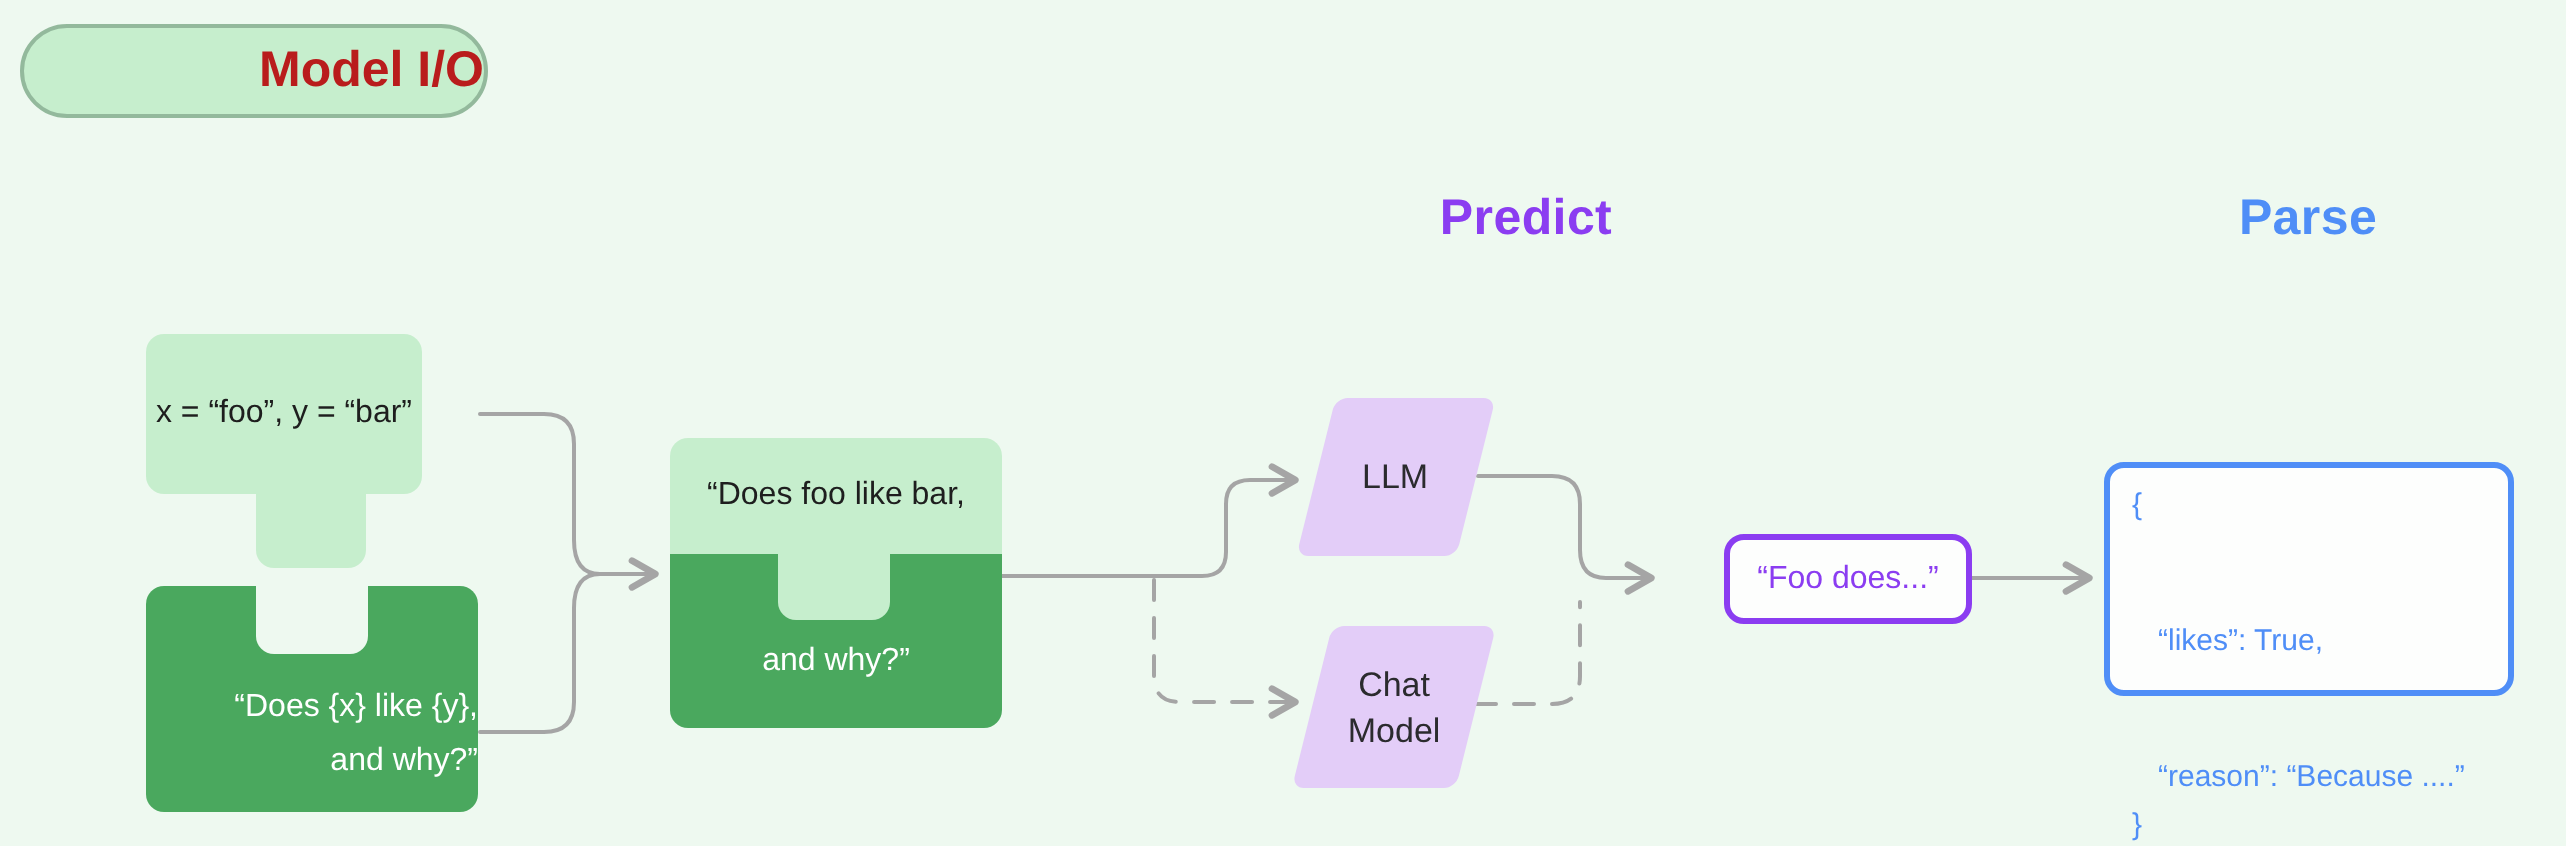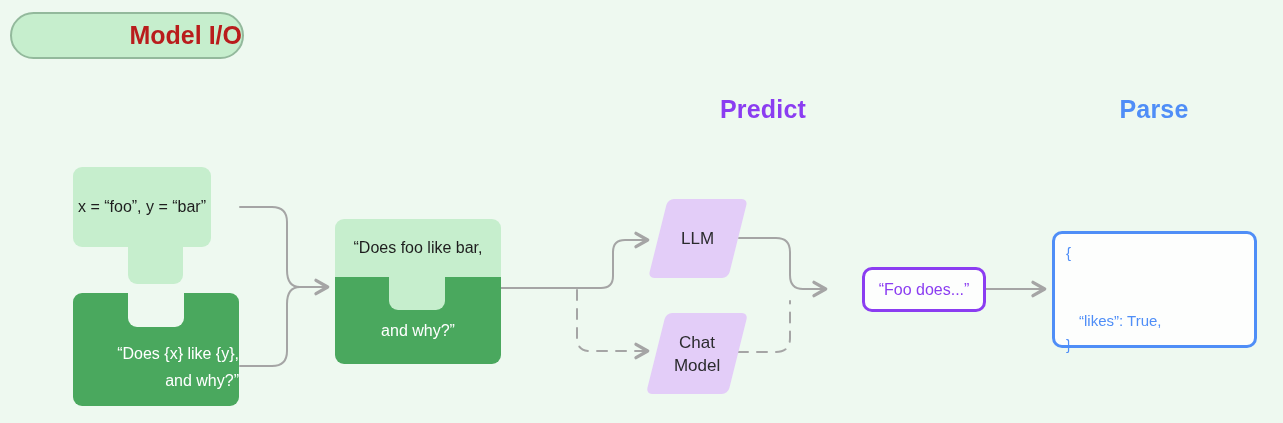--- a/index.html
+++ b/index.html
@@ -178,16 +178,17 @@
     </span>
   </div>
 
   <div class="abs foo-box">
     <span>“Foo does...”</span>
   </div>
 
   <div class="abs parse-box">
     <div>{</div>
     <div class="indent">“likes”: True,</div>
+    <div class="indent">“reason”: “Because ....”</div>
     <div>}</div>
   </div>
 
 </div>
 
 </body></html>

